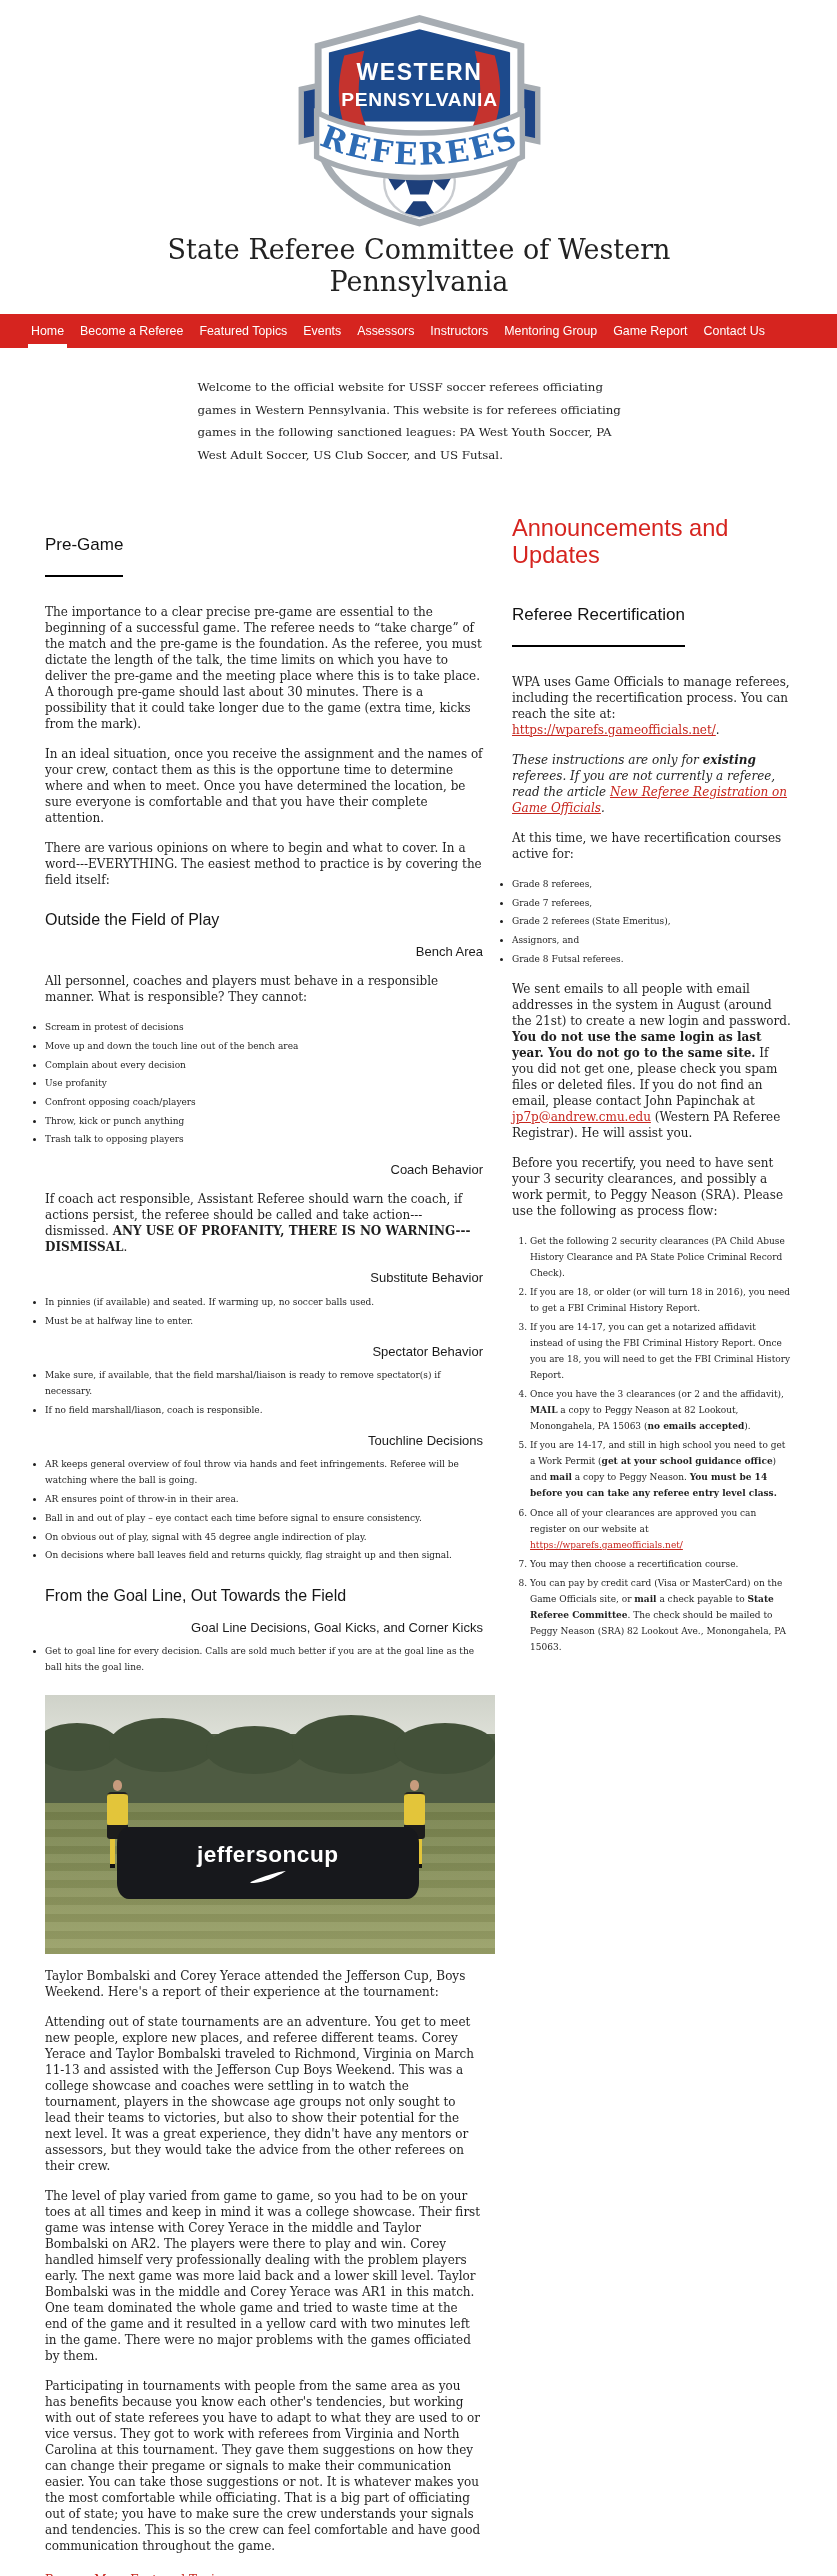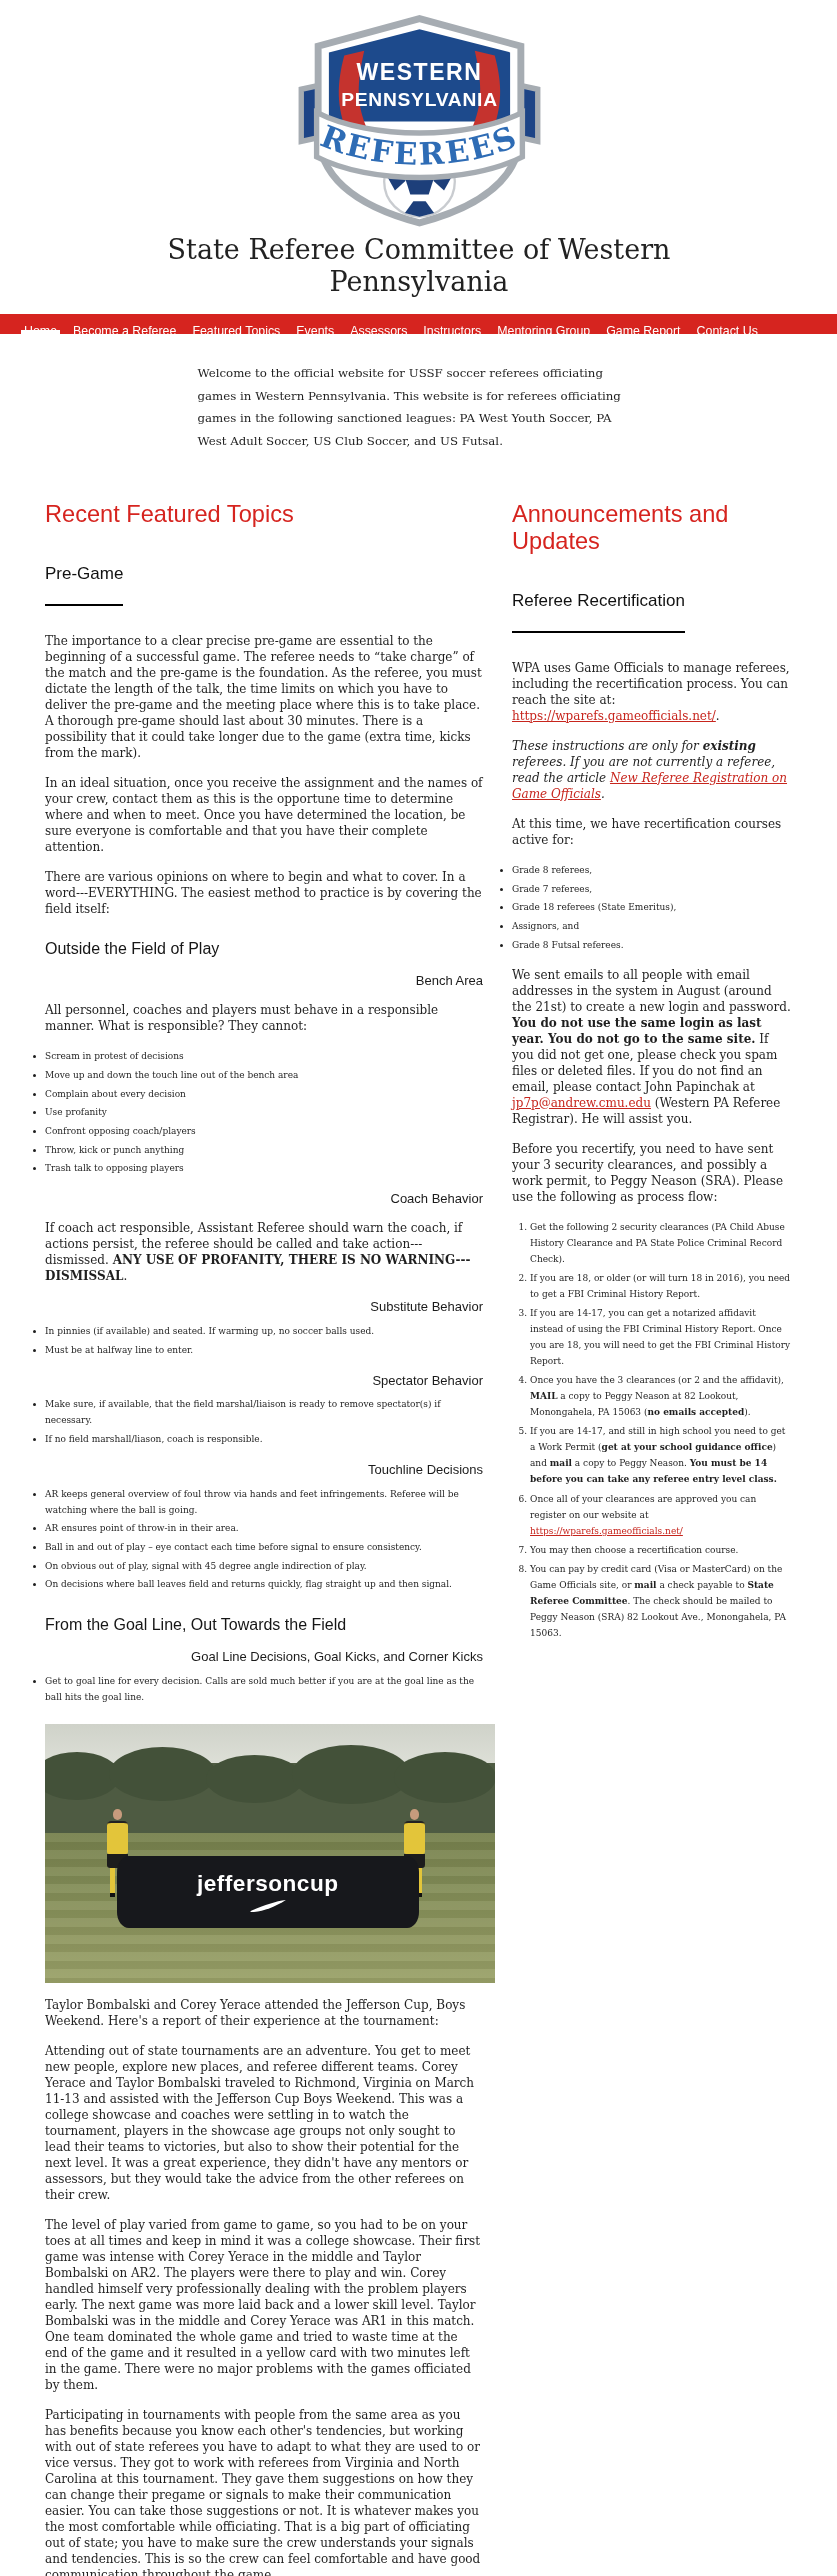--- a/index.html
+++ b/index.html
@@ -2,21 +2,21 @@
 <html style="font-size:8.6px"><head>
 <meta charset="utf-8">
 <style>
   html,body{margin:0;padding:0;background:#ffffff;}
   body{width:838px;font-family:"DejaVu Serif", Georgia, serif;color:#1f1f1f;}
   a{cursor:pointer;}
   
   .header{text-align:center;padding-top:14px;background:#fff;}
   .site-title{font-family:"DejaVu Serif", serif;font-weight:400;font-size:27px;line-height:1.18;color:#222;margin:3.2px auto 16px;max-width:628px;}
   
-  .nav{background:#d6241f;height:20px;display:flex;align-items:stretch;padding-left:16px;}
+  .nav{background:#d6241f;height:34px;display:flex;align-items:stretch;padding-left:23px;}
   .nav a{color:#fff;font-family:"Liberation Sans", sans-serif;font-size:12.4px;line-height:34px;padding:0 8px;text-decoration:none;position:relative;white-space:nowrap;}
   .nav a.active::after{content:"";position:absolute;left:5.4px;right:5.4px;bottom:0;height:3.8px;background:#fff;}
   
   .intro{width:443px;margin:28px auto 0;font-size:11.8px;line-height:22.6px;color:#1f1f1f;}
   
   .columns{display:flex;gap:29px;padding:0 45px 21.5px;margin-top:49px;align-items:flex-start;}
   .col-left{width:438px;flex:none;}
   .col-right{width:280px;flex:none;}
   .col-heading{font-family:"Liberation Sans", sans-serif;font-weight:400;font-size:23.6px;line-height:1.15;color:#d6241f;margin:0 0 16px;}
   .h2u{font-family:"Liberation Sans", sans-serif;font-weight:400;font-size:17px;color:#111;display:inline-block;border-bottom:2.1px solid #000;padding-bottom:20px;margin:19.3px 0 13px;}
@@ -98,21 +98,20 @@
   <a>Contact Us</a>
 </nav>
 
 <section class="intro">
   <p>Welcome to the official website for USSF soccer referees officiating games in Western Pennsylvania. This website is for referees officiating games in the following sanctioned leagues: PA West Youth Soccer, PA West Adult Soccer, US Club Soccer, and US Futsal.</p>
 </section>
 
 <main class="columns">
 
   <section class="col-left">
-    <h2 class="col-heading">Recent Featured Topics</h2>
 
     <div><h3 class="h2u">Pre-Game</h3></div>
     <p>The importance to a clear precise pre-game are essential to the beginning of a successful game. The referee needs to “take charge” of the match and the pre-game is the foundation. As the referee, you must dictate the length of the talk, the time limits on which you have to deliver the pre-game and the meeting place where this is to take place. A thorough pre-game should last about 30 minutes. There is a possibility that it could take longer due to the game (extra time, kicks from the mark).</p>
     <p>In an ideal situation, once you receive the assignment and the names of your crew, contact them as this is the opportune time to determine where and when to meet. Once you have determined the location, be sure everyone is comfortable and that you have their complete attention.</p>
     <p>There are various opinions on where to begin and what to cover. In a word---EVERYTHING. The easiest method to practice is by covering the field itself:</p>
 
     <h3 class="h2c">Outside the Field of Play</h3>
     <h4 class="h3">Bench Area</h4>
     <p>All personnel, coaches and players must behave in a responsible manner. What is responsible? They cannot:</p>
     <ul class="blist">
@@ -212,21 +211,21 @@
 
   <aside class="col-right">
     <h2 class="col-heading">Announcements and Updates</h2>
     <div><h3 class="h2u">Referee Recertification</h3></div>
     <p>WPA uses Game Officials to manage referees, including the recertification process. You can reach the site at: <a class="rlink">https://wparefs.gameofficials.net/</a>.</p>
     <p class="italic">These instructions are only for <strong>existing</strong> referees. If you are not currently a referee, read the article <a class="rlink">New Referee Registration on Game Officials</a>.</p>
     <p>At this time, we have recertification courses active for:</p>
     <ul class="blist">
       <li>Grade 8 referees,</li>
       <li>Grade 7 referees,</li>
-      <li>Grade 18 referees (State Emeritus),</li>
+      <li>Grade 2 referees (State Emeritus),</li>
       <li>Assignors, and</li>
       <li>Grade 8 Futsal referees.</li>
     </ul>
     <p>We sent emails to all people with email addresses in the system in August (around the 21st) to create a new login and password. <strong>You do not use the same login as last year. You do not go to the same site.</strong> If you did not get one, please check you spam files or deleted files. If you do not find an email, please contact John Papinchak at <a class="rlink">jp7p@andrew.cmu.edu</a> (Western PA Referee Registrar). He will assist you.</p>
     <p>Before you recertify, you need to have sent your 3 security clearances, and possibly a work permit, to Peggy Neason (SRA). Please use the following as process flow:</p>
     <ol class="steps">
       <li>Get the following 2 security clearances (PA Child Abuse History Clearance and PA State Police Criminal Record Check).</li>
       <li>If you are 18, or older (or will turn 18 in 2016), you need to get a FBI Criminal History Report.</li>
       <li>If you are 14-17, you can get a notarized affidavit instead of using the FBI Criminal History Report.  Once you are 18, you will need to get the FBI Criminal History Report.</li>
       <li>Once you have the 3 clearances (or 2 and the affidavit), <strong>MAIL</strong> a copy to Peggy Neason at 82 Lookout, Monongahela, PA 15063 (<strong>no emails accepted</strong>).</li>

